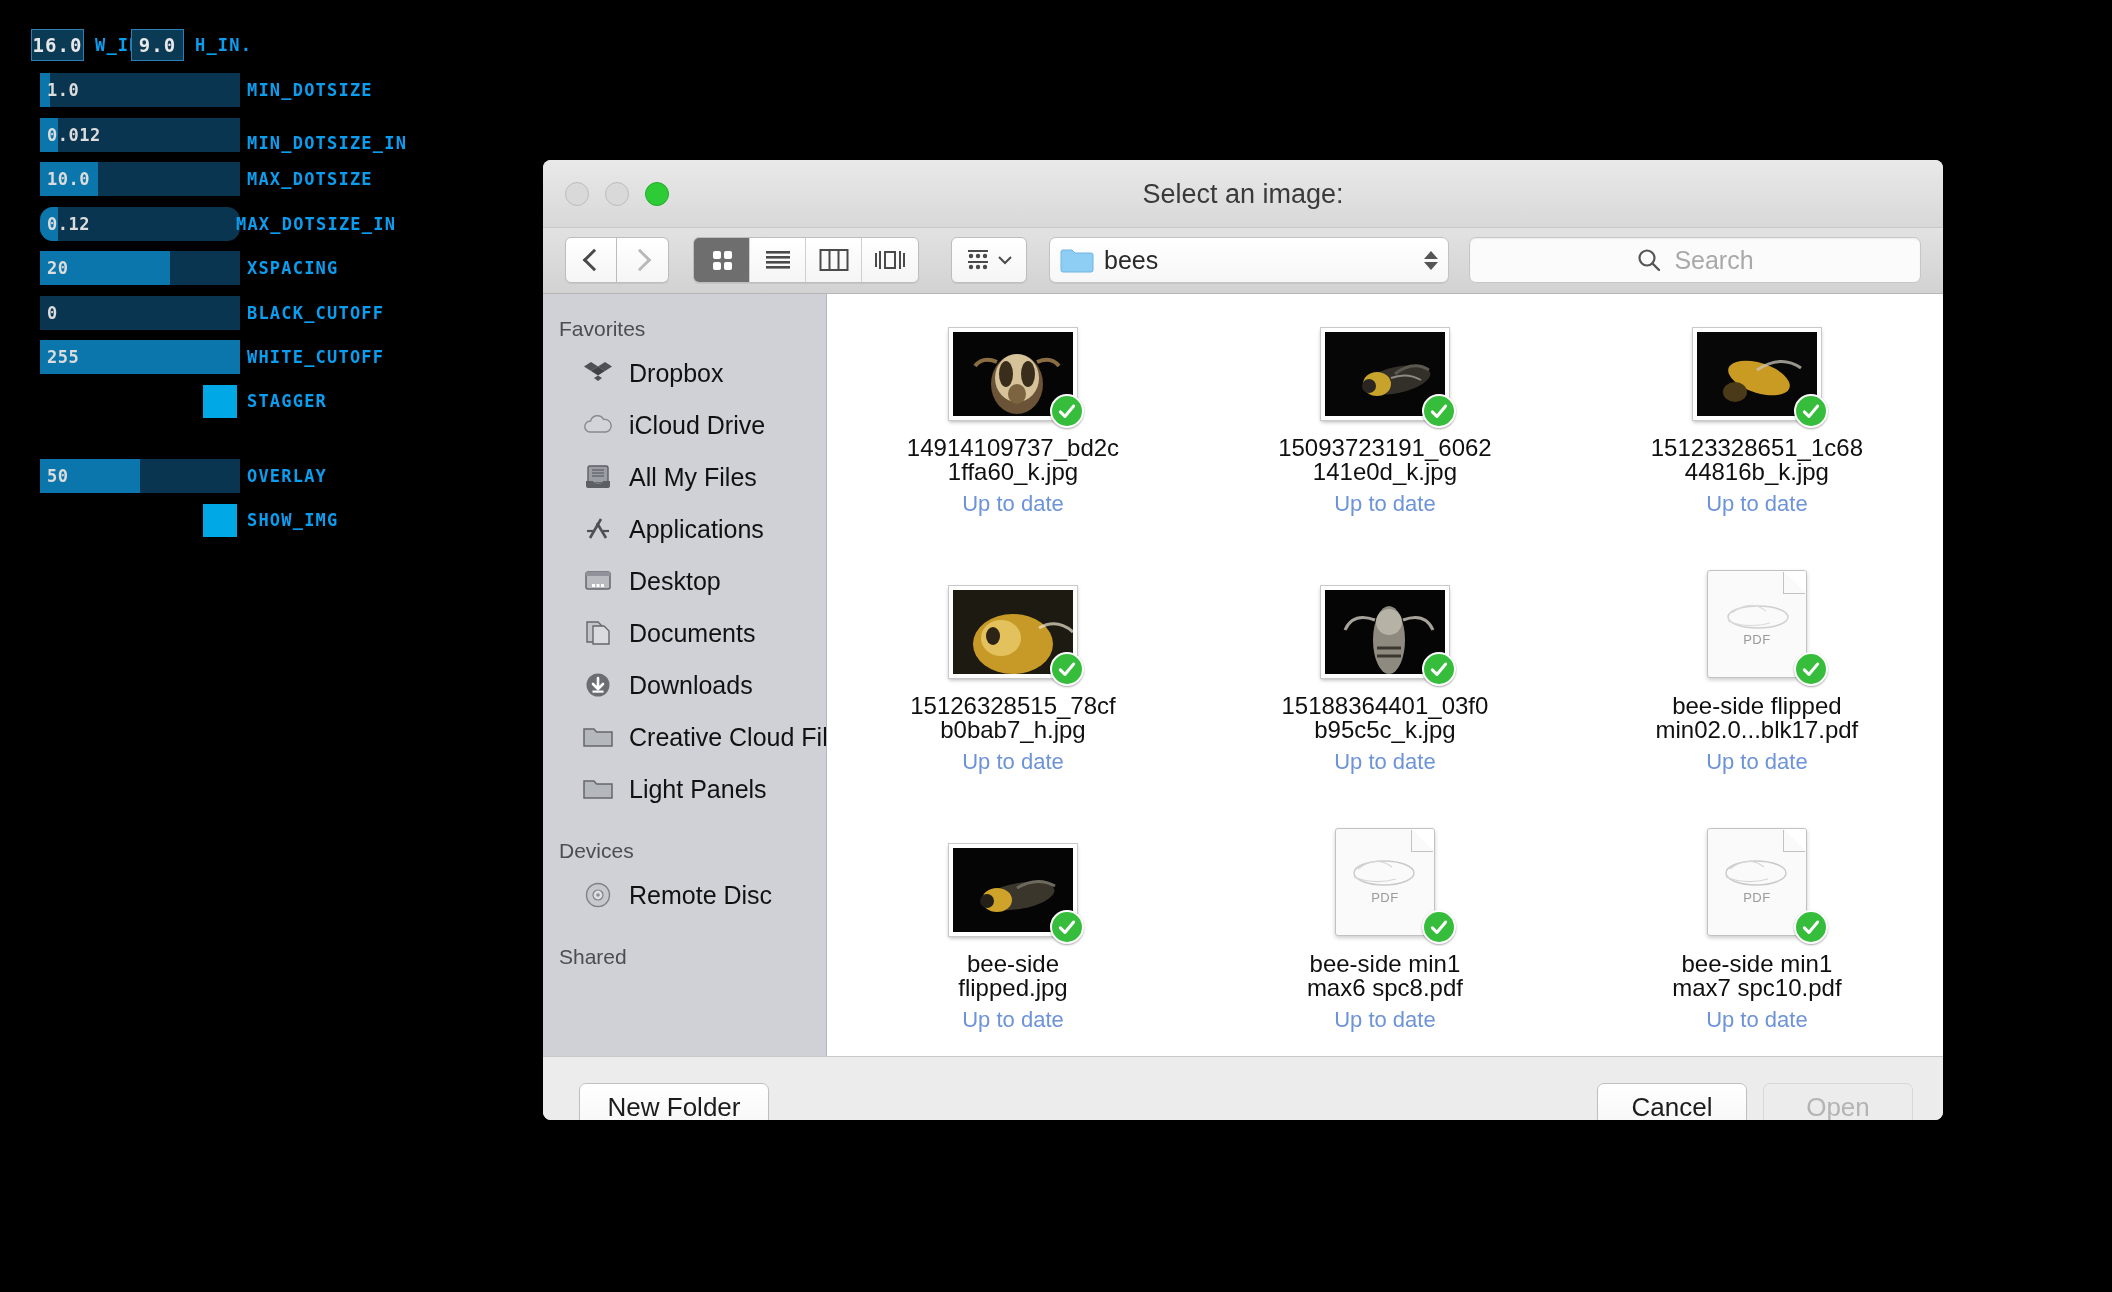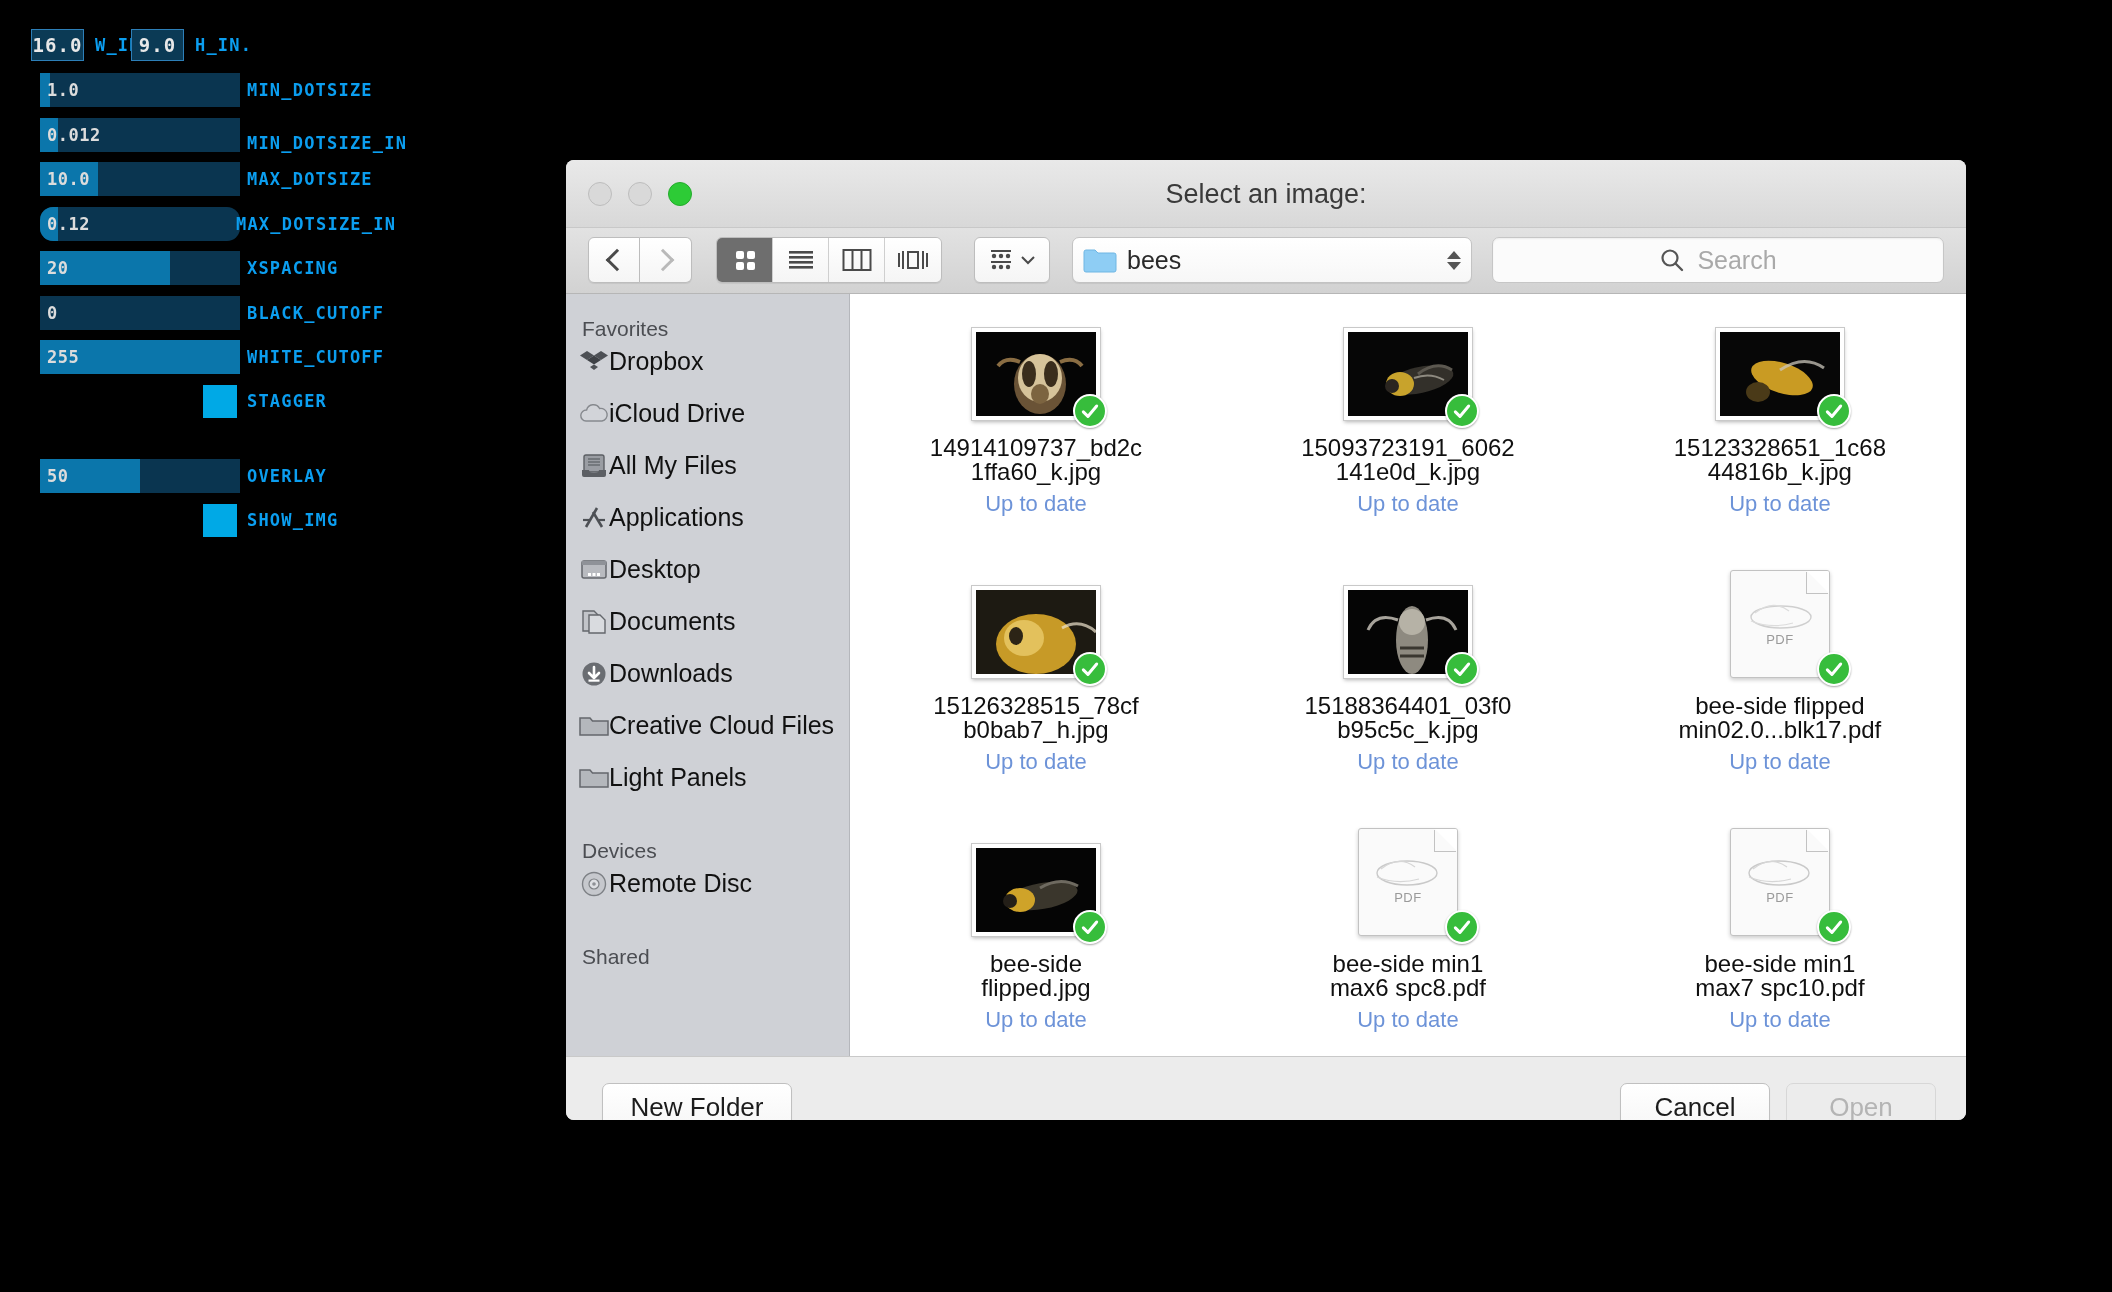--- a/index.html
+++ b/index.html
@@ -66,21 +66,21 @@
   }
   .checkbox {
     position: absolute;
     width: 34px; height: 33px;
     background: #00a9e6;
   }
 
   
   #dialog {
     position: absolute;
-    left: 566px; top: 160px;
+    left: 543px; top: 160px;
     width: 1400px; height: 960px;
     background: #ececec;
     border-radius: 8px;
     box-shadow: 0 12px 40px rgba(0,0,0,0.55);
     overflow: hidden;
   }
   #titlebar {
     position: relative;
     height: 68px;
     background: linear-gradient(to bottom, #e9e9e9 0%, #d8d8d8 100%);
@@ -164,21 +164,21 @@
   #sidebar {
     width: 284px; height: 100%;
     background: #cfd1d6;
     border-right: 1px solid #b5b7bc;
     padding-top: 14px;
     overflow: hidden;
   }
   .sb-header {
     font-size: 21px; color: #4b4d52; padding: 9px 0 6px 16px; font-weight: normal;
   }
-  .sb-item { display: flex; align-items: flex-start; height: 52px; padding-left: 13px; }
+  .sb-item { display: flex; align-items: center; height: 52px; padding-left: 40px; gap: 16px; }
   .sb-label { font-size: 25px; color: #111; white-space: nowrap; }
   .sb-icon { width: 30px; height: 30px; display: flex; align-items: center; justify-content: center; flex: 0 0 30px; }
 
   #filegrid {
     flex: 1; height: 100%;
     background: #ffffff;
     padding: 22px 0 0 0;
     display: flex; flex-wrap: wrap;
     align-content: flex-start;
     overflow: hidden;

